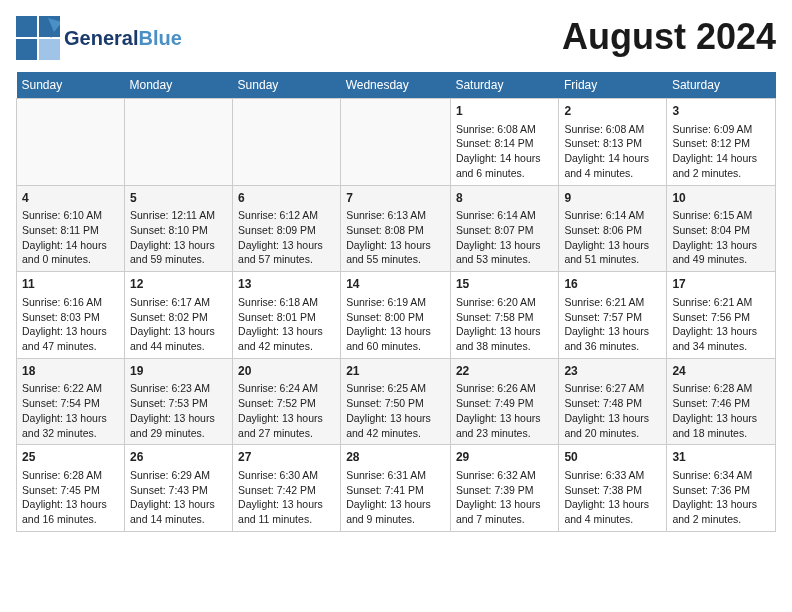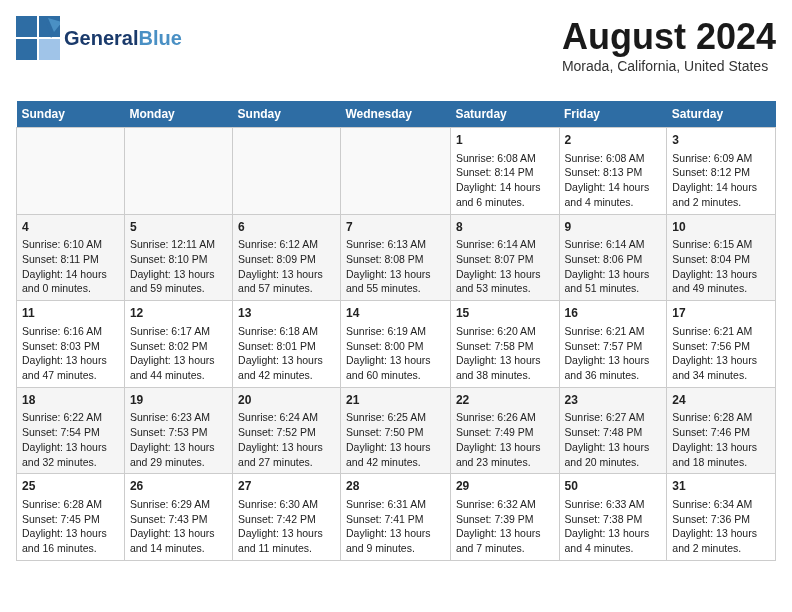--- a/index.html
+++ b/index.html
@@ -7,21 +7,21 @@
       font-family: Arial, sans-serif;
       background: #fff;
       width: 792px;
       min-height: 612px;
       padding: 16px;
     }
     .header-section {
       display: flex;
       justify-content: space-between;
       align-items: flex-start;
-      margin-bottom: 27px;
+      margin-bottom: 12px;
     }
     .logo {
       display: flex;
       flex-direction: column;
       align-items: flex-start;
     }
     .title-block {
       text-align: left;
     }
     .main-title {
@@ -37,21 +37,21 @@
       width: 100%;
       border-collapse: collapse;
       font-size: 11px;
     }
     thead tr th {
       background-color: #2e6da4;
       color: #fff;
       text-align: left;
       padding: 6px 5px;
       font-size: 12px;
-      font-weight: bold;
+      font-weight: normal;
     }
     tbody tr td {
       border: 1px solid #ccc;
       vertical-align: top;
       padding: 4px 5px;
       height: 80px;
       width: 113px;
       background: #fff;
       color: #222;
       font-size: 10.5px;
@@ -88,21 +88,20 @@
       </div>
       <div>
         <div style="font-size:20px;font-weight:bold;line-height:1.1;">
           <span style="color:#1a3a6b;">General</span><span style="color:#4a90c4;">Blue</span>
         </div>
       </div>
     </div>
   </div>
   <div class="title-block">
     <div class="main-title">August 2024</div>
-    <div class="subtitle">Morada, California, United States</div>
   </div>
 </div>
 
 <table>
   <thead>
     <tr>
       <th>Sunday</th>
       <th>Monday</th>
       <th>Sunday</th>
       <th>Wednesday</th>

